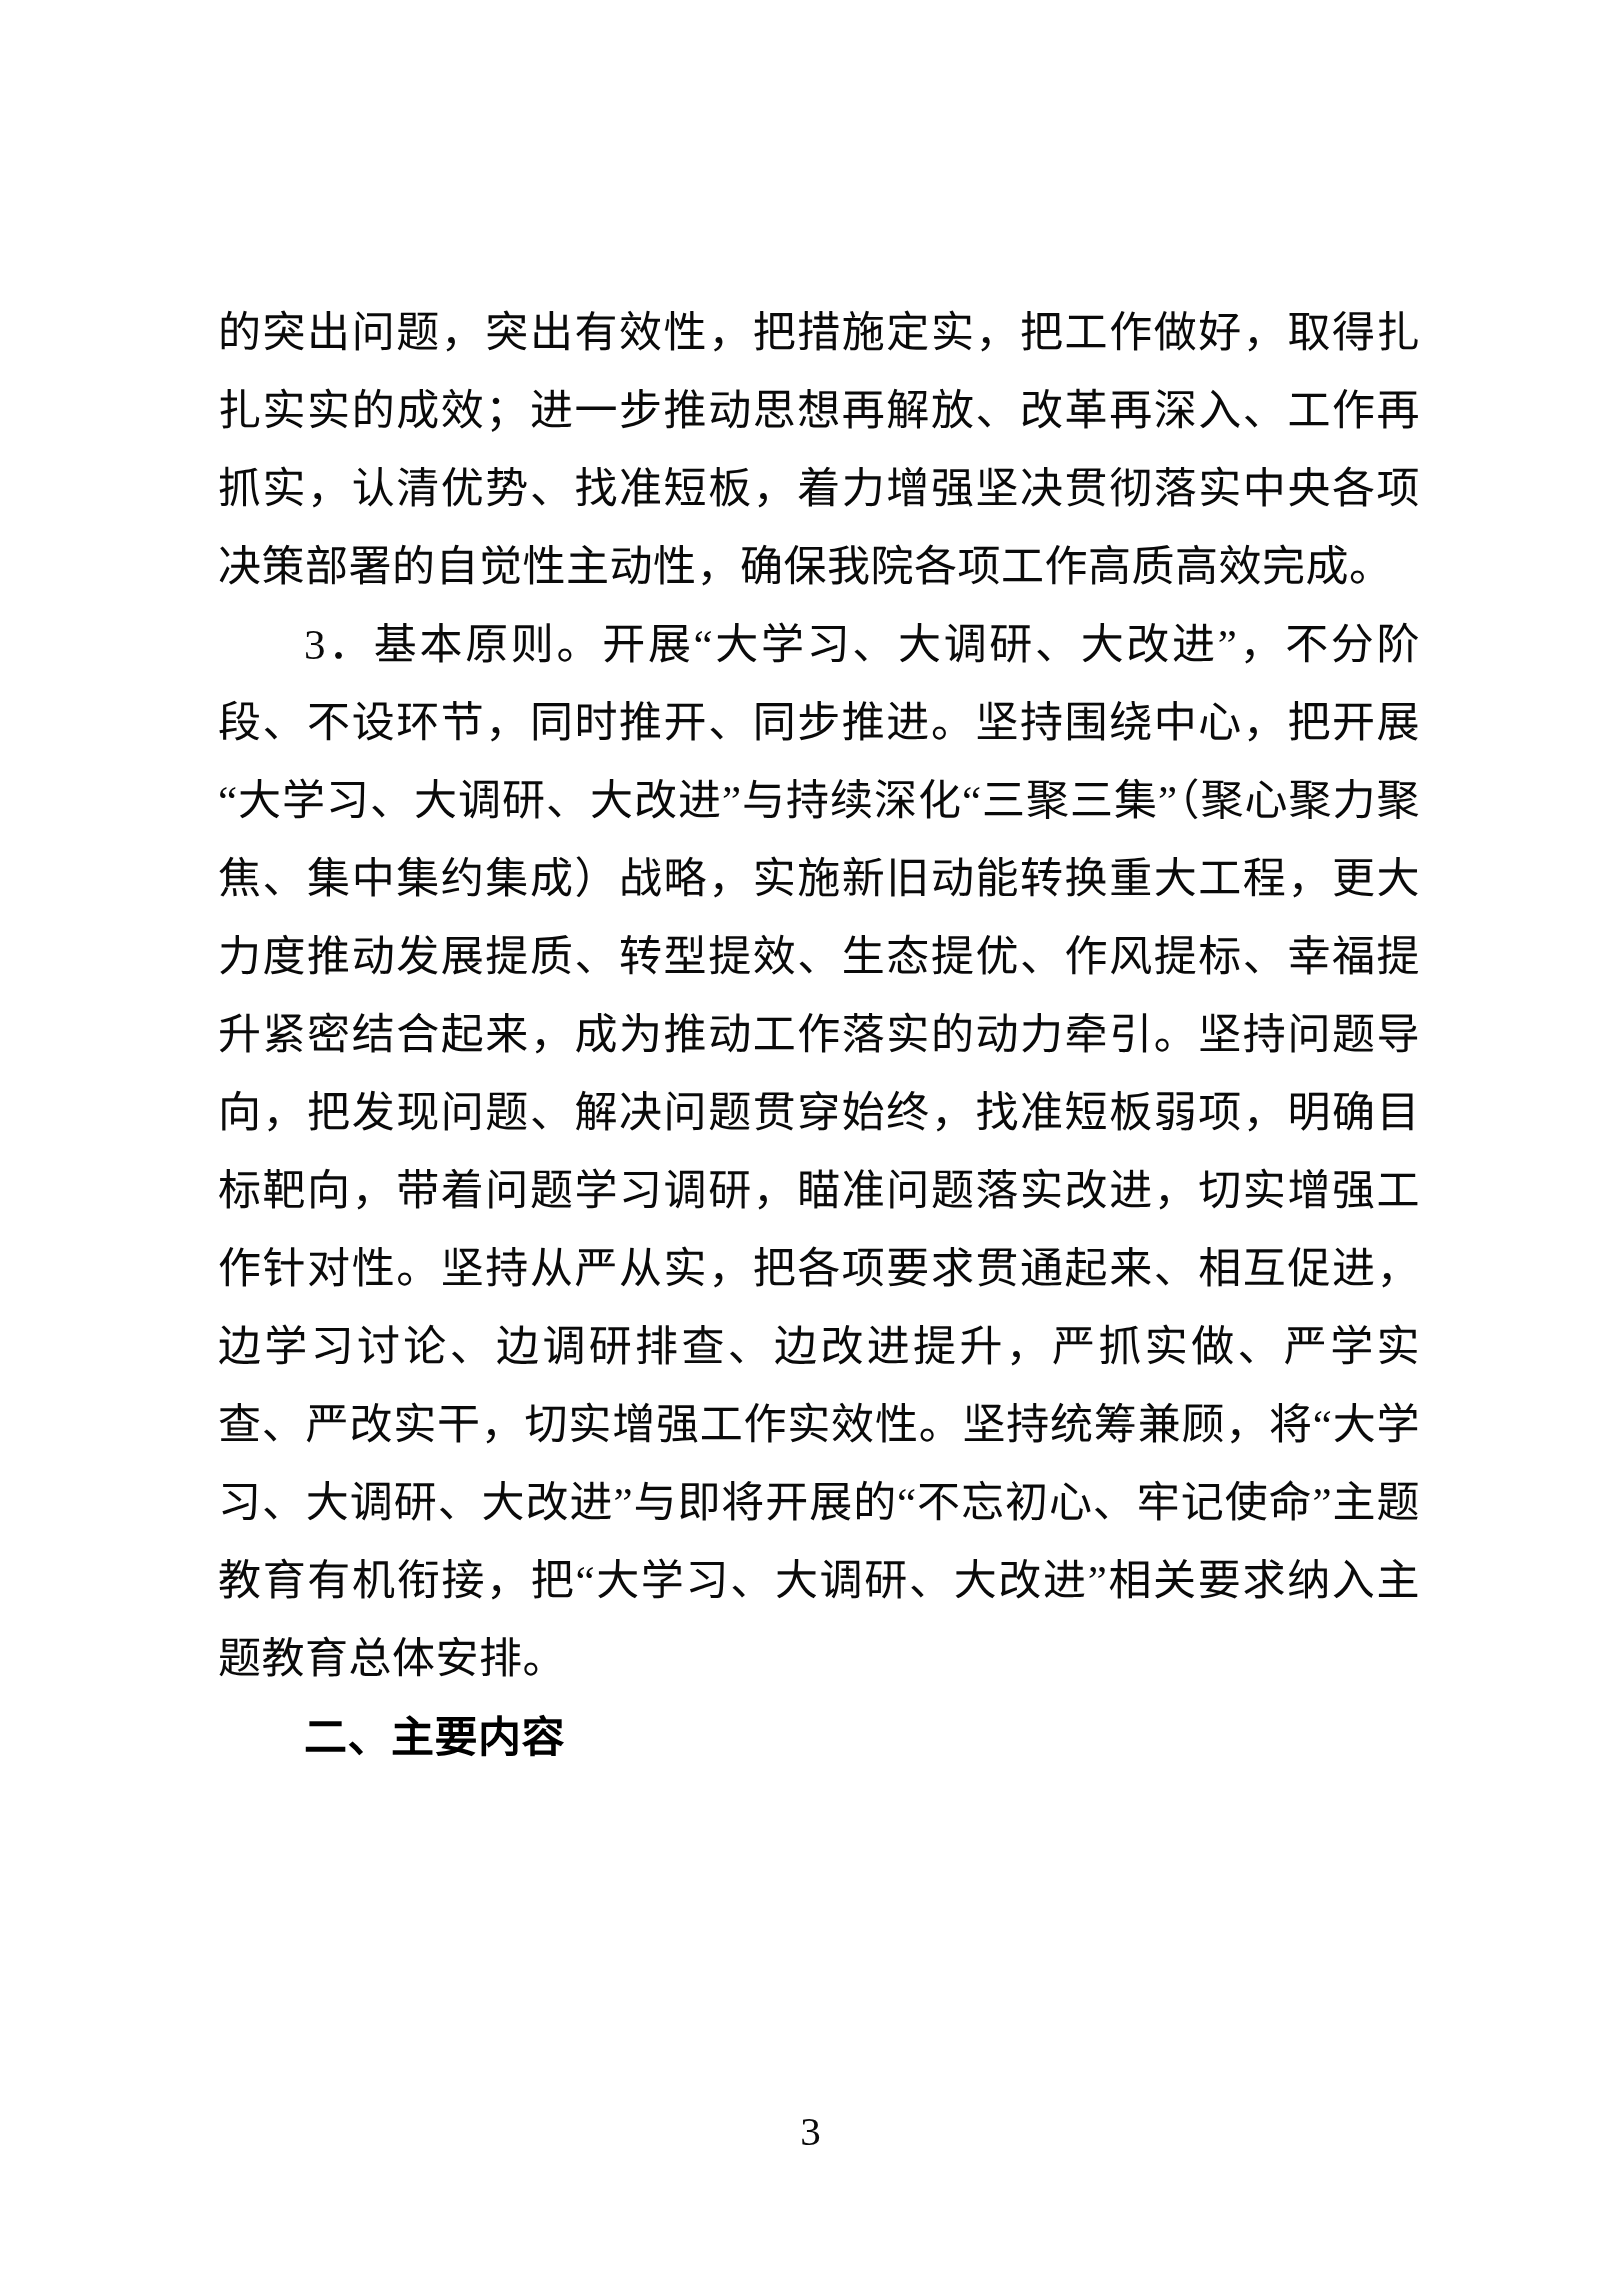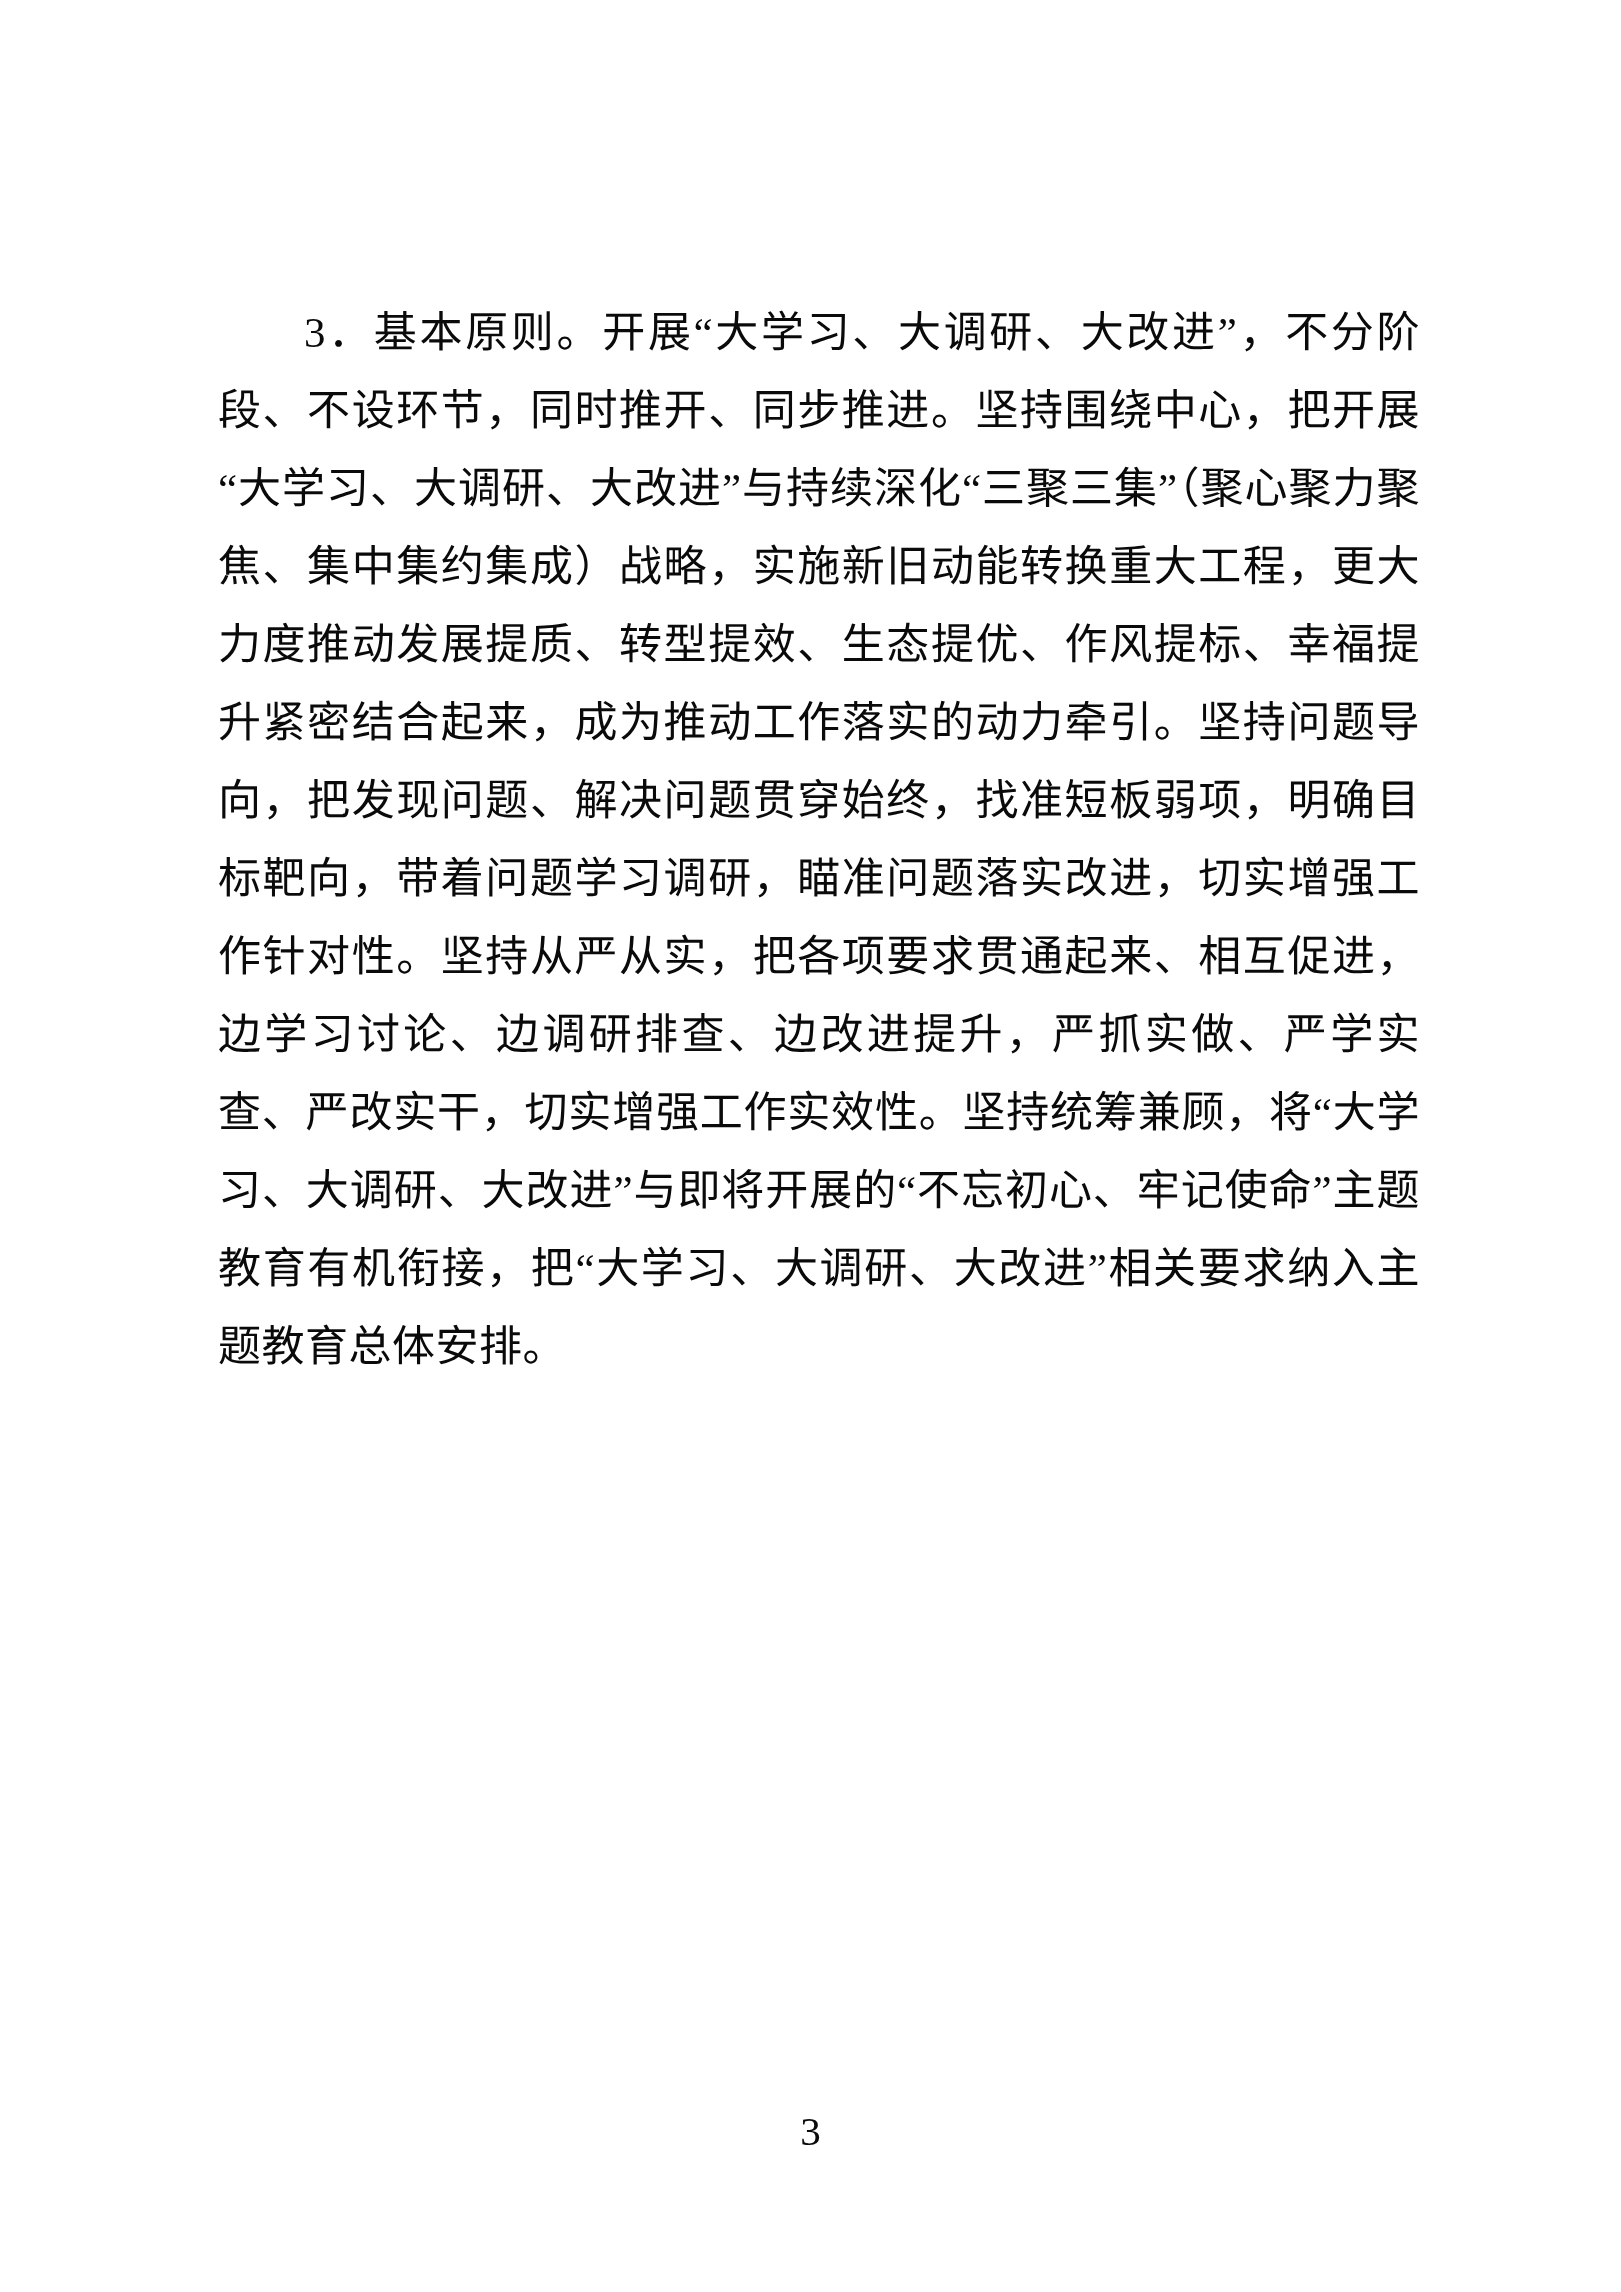--- a/index.html
+++ b/index.html
@@ -56,17 +56,19 @@
     line-height: 49px;
     font-family: "Liberation Serif", serif;
     color: #0a0a0a;
   }
 </style>
 </head>
 <body>
 
 <div class="page">
   <div class="content">
+      <p class="continuation">的突出问题，突出有效性，把措施定实，把工作做好，取得扎扎实实的成效；进一步推动思想再解放、改革再深入、工作再抓实，认清优势、找准短板，着力增强坚决贯彻落实中央各项决策部署的自觉性主动性，确保我院各项工作高质高效完成。</p>
       <p class="indent">3．基本原则。开展“大学习、大调研、大改进”，不分阶段、不设环节，同时推开、同步推进。坚持围绕中心，把开展“大学习、大调研、大改进”与持续深化“三聚三集”（聚心聚力聚焦、集中集约集成）战略，实施新旧动能转换重大工程，更大力度推动发展提质、转型提效、生态提优、作风提标、幸福提升紧密结合起来，成为推动工作落实的动力牵引。坚持问题导向，把发现问题、解决问题贯穿始终，找准短板弱项，明确目标靶向，带着问题学习调研，瞄准问题落实改进，切实增强工作针对性。坚持从严从实，把各项要求贯通起来、相互促进，边学习讨论、边调研排查、边改进提升，严抓实做、严学实查、严改实干，切实增强工作实效性。坚持统筹兼顾，将“大学习、大调研、大改进”与即将开展的“不忘初心、牢记使命”主题教育有机衔接，把“大学习、大调研、大改进”相关要求纳入主题教育总体安排。</p>
+      <p class="heading">二、主要内容</p>
     </div>
   <div class="page-number">3</div>
 </div>
 
 
 </body></html>

